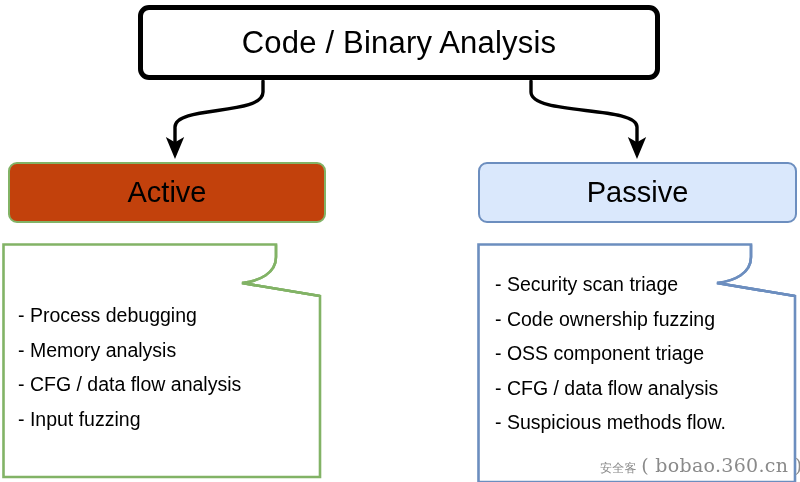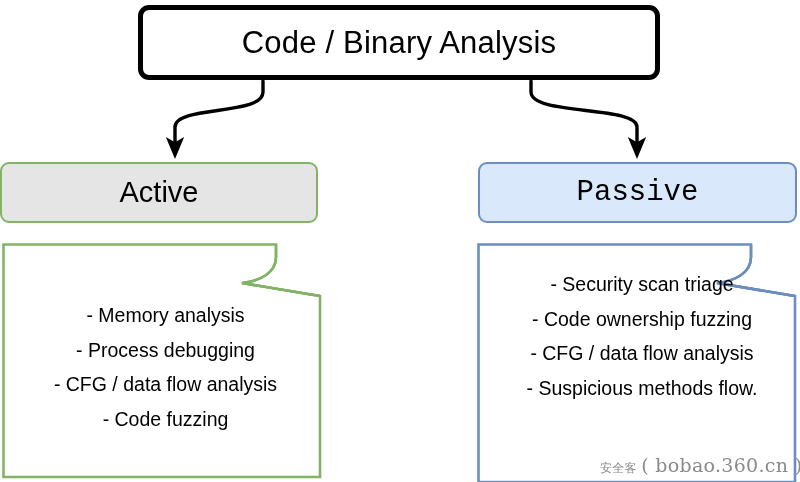--- a/index.html
+++ b/index.html
@@ -14,21 +14,20 @@
     overflow: hidden;
     font-family: "Liberation Sans", sans-serif;
     color: #000000;
   }
 
   #canvas {
     position: absolute;
     inset: 0;
     width: 800px;
     height: 482px;
-    text-align: center;
   }
 
   .svg-layer {
     position: absolute;
     top: 0;
     left: 0;
     width: 800px;
     height: 482px;
     pointer-events: none;
   }
@@ -67,35 +66,34 @@
     align-items: center;
     justify-content: center;
   }
   .branch-box .label {
     font-size: 29px;
     line-height: 1;
     color: #000000;
     white-space: nowrap;
   }
   .branch-active {
-    left: 0;
+    left: 8px;
     top: 162px;
     width: 318px;
     height: 61px;
-    background: #e5e5e5;
+    background: #c2410c;
     border-color: #82b366;
   }
   .branch-passive {
     left: 478px;
     top: 162px;
     width: 319px;
     height: 61px;
     background: #dae8fc;
     border-color: #6c8ebf;
-    font-family: Liberation Mono, monospace;
   }
 
   
   .note {
     position: absolute;
     background: transparent;
   }
   .note-active {
     left: 2px;
     top: 243px;
@@ -192,37 +190,38 @@
   </div>
 
   <div class="note note-active">
     <svg width="321" height="236" viewBox="0 0 321 236">
       <path d="M 1.5 1.5 L 274 1.5 L 274 14 C 274 30 258 38 240 40 L 318 53
                L 318 234 L 1.5 234 Z" fill="#ffffff" stroke="#82b366" stroke-width="2.6" stroke-linejoin="miter"></path>
       <path d="M 274 1.5 L 274 14 C 274 30 258 38 240 40 L 318 53" fill="none" stroke="#82b366" stroke-width="2.6"></path>
       <path d="M 240 40 L 318 53" fill="none" stroke="#82b366" stroke-width="2.6"></path>
     </svg>
     <ul class="note-list">
+      <li>- Process debugging</li>
       <li>- Memory analysis</li>
-      <li>- Process debugging</li>
       <li>- CFG / data flow analysis</li>
-      <li>- Code fuzzing</li>
+      <li>- Input fuzzing</li>
     </ul>
   </div>
 
   <div class="note note-passive">
     <svg width="322" height="241" viewBox="0 0 322 241">
       <path d="M 1.5 1.5 L 274 1.5 L 274 14 C 274 30 258 38 240 40 L 318 53
                L 318 239 L 1.5 239 Z" fill="#ffffff" stroke="#6c8ebf" stroke-width="2.6" stroke-linejoin="miter"></path>
       <path d="M 274 1.5 L 274 14 C 274 30 258 38 240 40 L 318 53" fill="none" stroke="#6c8ebf" stroke-width="2.6"></path>
       <path d="M 240 40 L 318 53" fill="none" stroke="#6c8ebf" stroke-width="2.6"></path>
     </svg>
     <ul class="note-list">
       <li>- Security scan triage</li>
       <li>- Code ownership fuzzing</li>
+      <li>- OSS component triage</li>
       <li>- CFG / data flow analysis</li>
       <li>- Suspicious methods flow.</li>
     </ul>
   </div>
 
   <div class="watermark">
     <span class="wm-cn">安全客</span>
     <span class="wm-url">( bobao.360.cn )</span>
   </div>
 

